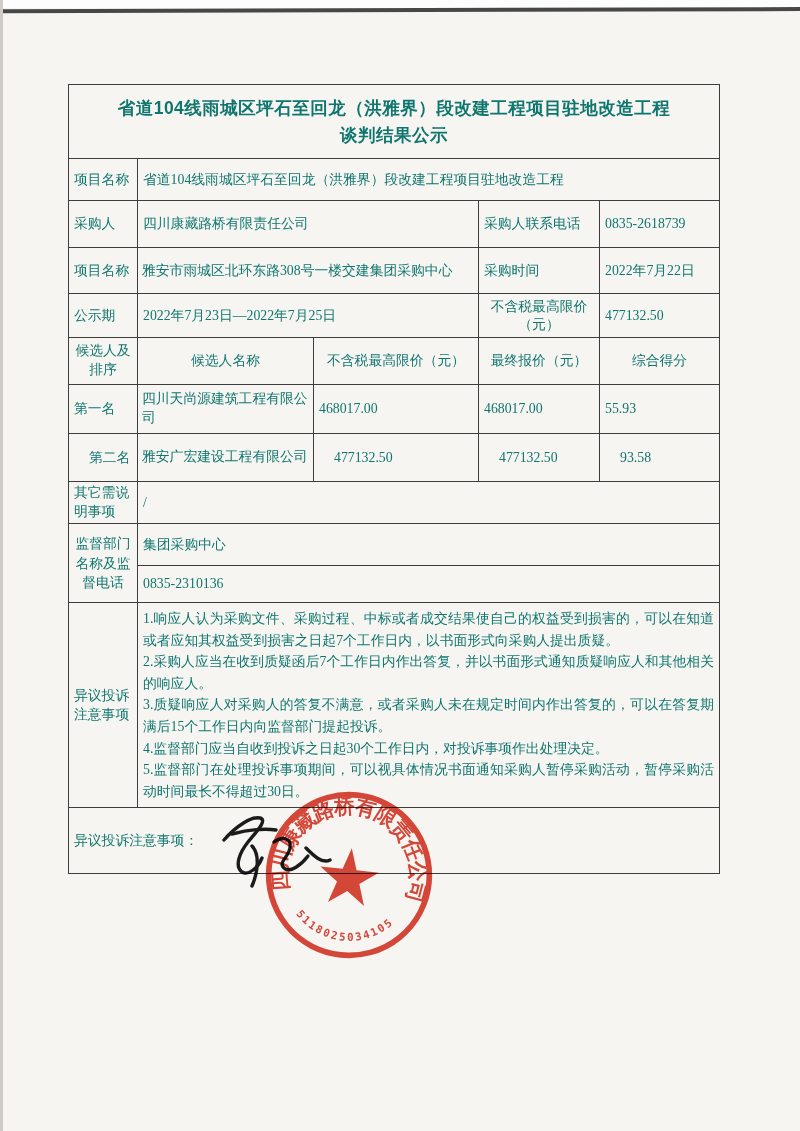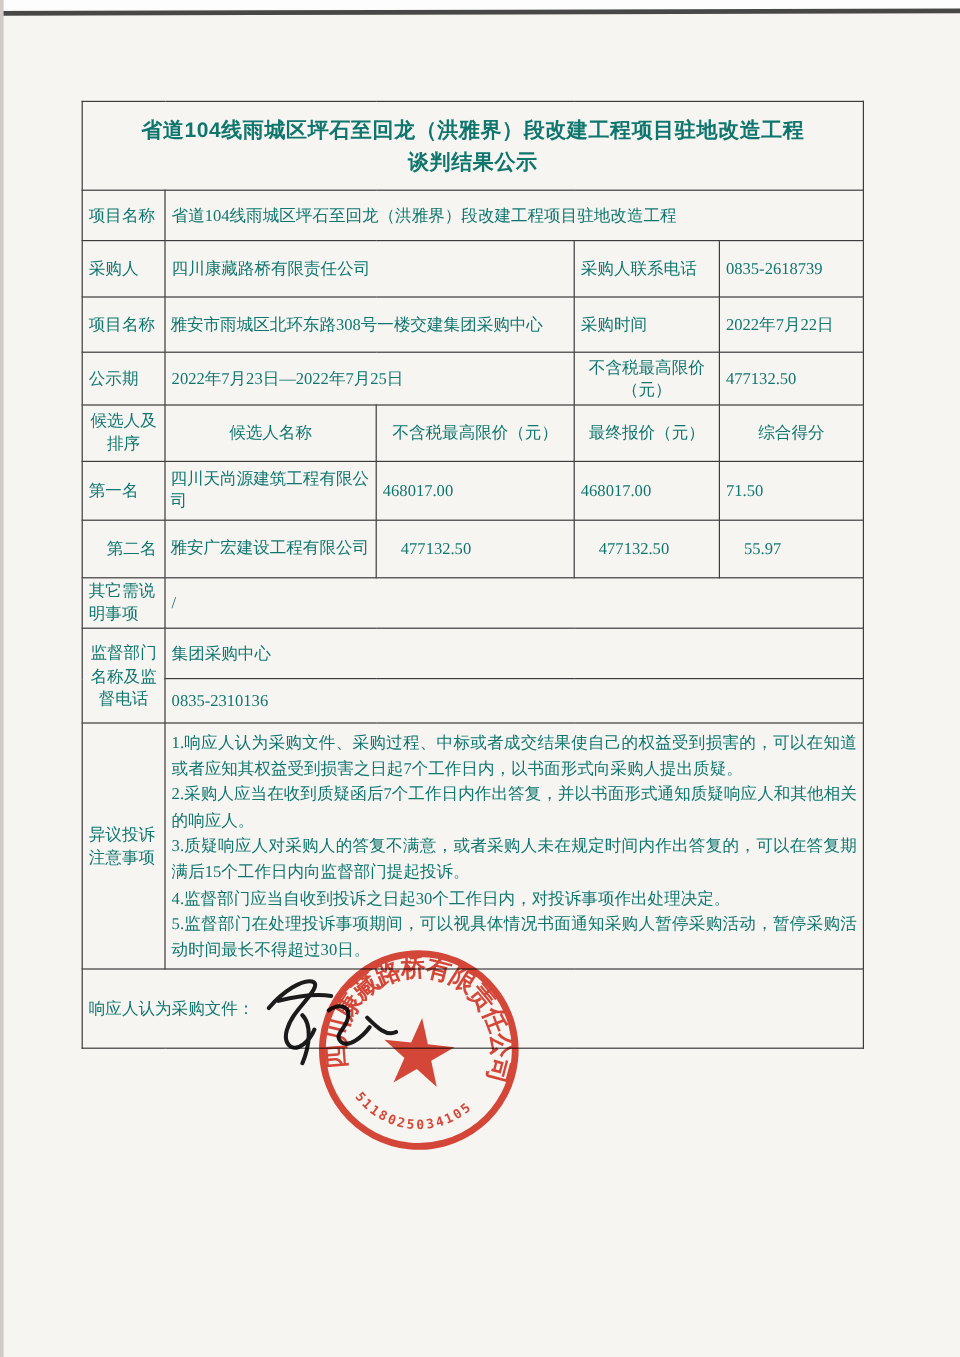--- a/index.html
+++ b/index.html
@@ -120,29 +120,29 @@
       <td>不含税最高限价（元）</td>
       <td>最终报价（元）</td>
       <td>综合得分</td>
     </tr>
 
     <tr class="rc1">
       <td class="ctr">第一名</td>
       <td class="lbl wrap-lbl" style="padding-left:4px">四川天尚源建筑工程有限公司</td>
       <td class="ctr">468017.00</td>
       <td class="ctr">468017.00</td>
-      <td class="ctr">71.50</td>
+      <td class="ctr">55.93</td>
     </tr>
 
     <tr class="rc2">
       <td class="ctr">第二名</td>
       <td class="lbl wrap-lbl" style="padding-left:4px">雅安广宏建设工程有限公司</td>
       <td class="ctr">477132.50</td>
       <td class="ctr">477132.50</td>
-      <td class="ctr">55.97</td>
+      <td class="ctr">93.58</td>
     </tr>
 
     <tr class="rother">
       <td class="lbl wrap-lbl">其它需说明事项</td>
       <td colspan="4" class="ctr">/</td>
     </tr>
 
     <tr class="rsupa">
       <td rowspan="2" class="sup-lbl">监督部门名称及监督电话</td>
       <td colspan="4" class="ctr">集团采购中心</td>
@@ -157,21 +157,21 @@
         <p>1.响应人认为采购文件、采购过程、中标或者成交结果使自己的权益受到损害的，可以在知道或者应知其权益受到损害之日起7个工作日内，以书面形式向采购人提出质疑。</p>
         <p>2.采购人应当在收到质疑函后7个工作日内作出答复，并以书面形式通知质疑响应人和其他相关的响应人。</p>
         <p>3.质疑响应人对采购人的答复不满意，或者采购人未在规定时间内作出答复的，可以在答复期满后15个工作日内向监督部门提起投诉。</p>
         <p>4.监督部门应当自收到投诉之日起30个工作日内，对投诉事项作出处理决定。</p>
         <p>5.监督部门在处理投诉事项期间，可以视具体情况书面通知采购人暂停采购活动，暂停采购活动时间最长不得超过30日。</p>
       </td>
     </tr>
 
     <tr class="rsign">
       <td colspan="5" class="sign-cell">
-        <span>响应人认为采购文件：</span>
+        <span>异议投诉注意事项：</span>
       </td>
     </tr>
   </tbody>
     </table>
 
   <svg class="seal" viewBox="0 0 200 200">
     <defs>
       <path id="sealTopArc" d="M 43.6 120.5 A 60 60 0 1 1 156.4 120.5" fill="none"></path>
       <path id="sealBottomArc" d="M 47.6 136.7 A 64 64 0 0 0 152.4 136.7" fill="none"></path>
     </defs>

